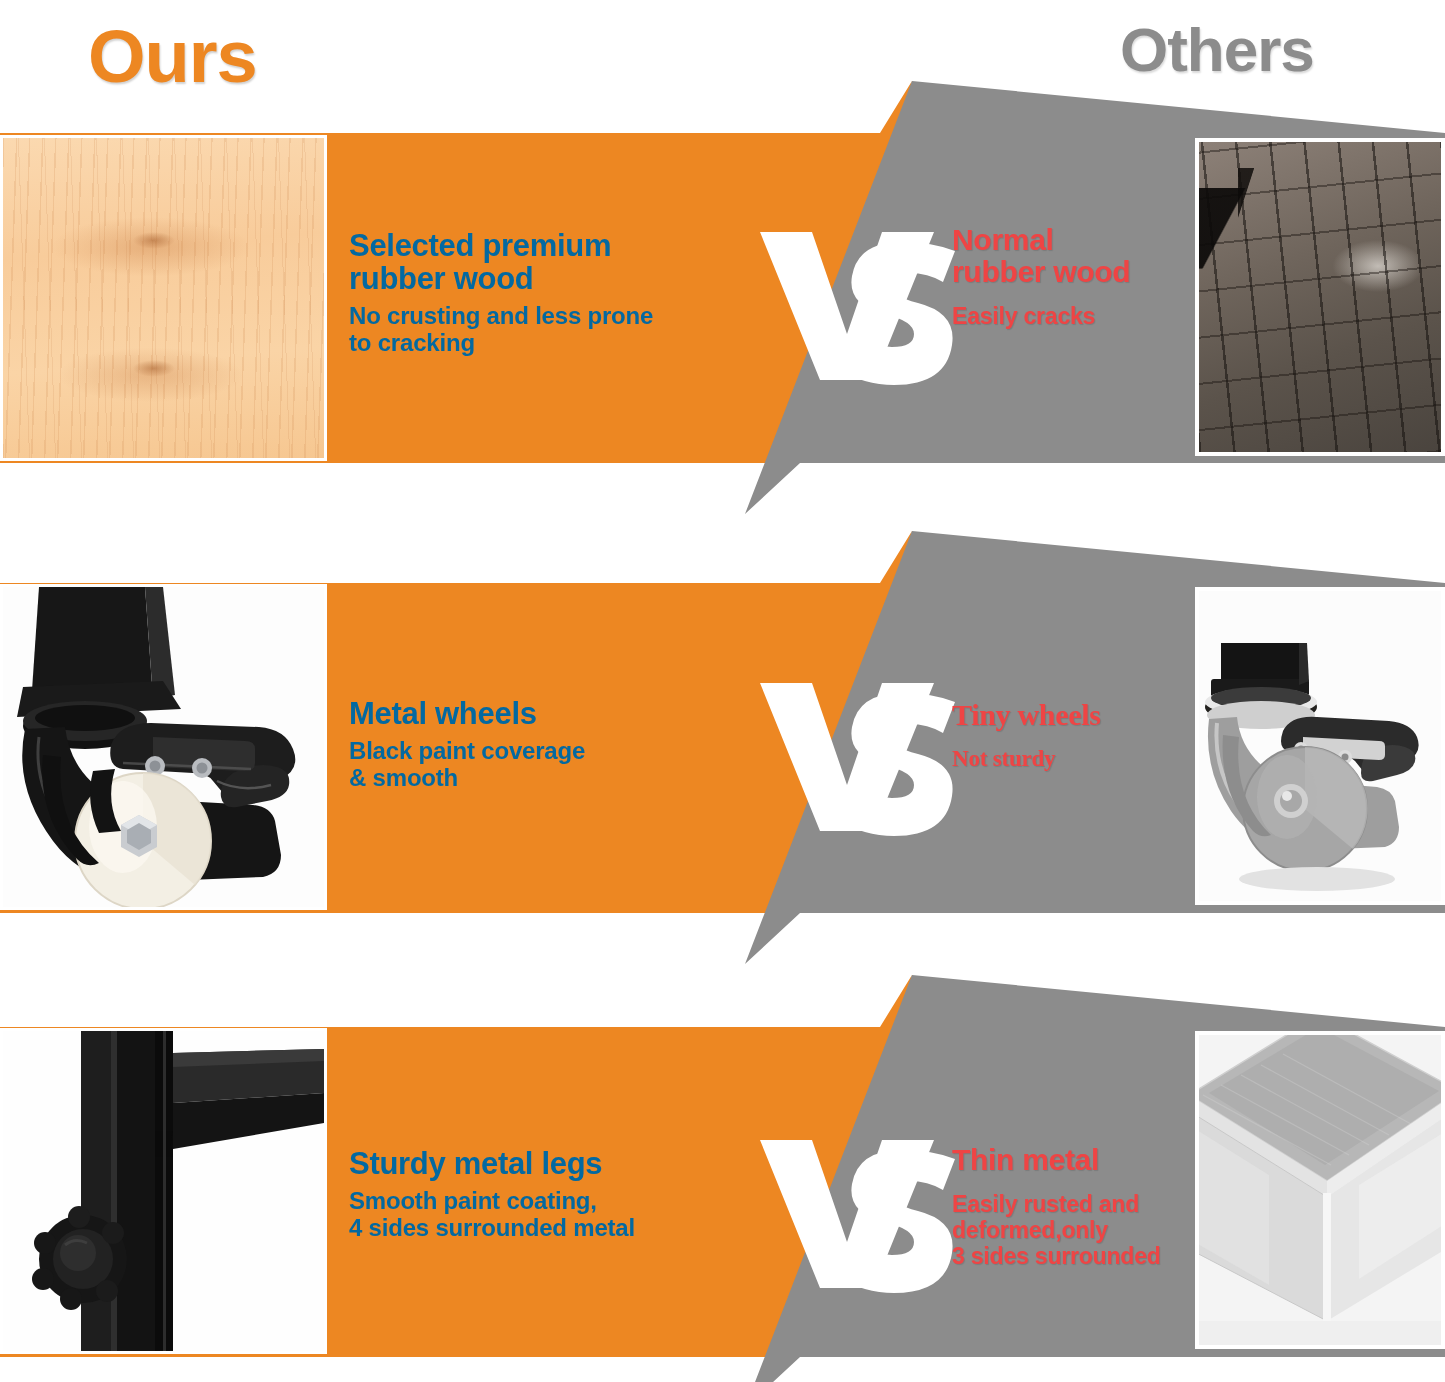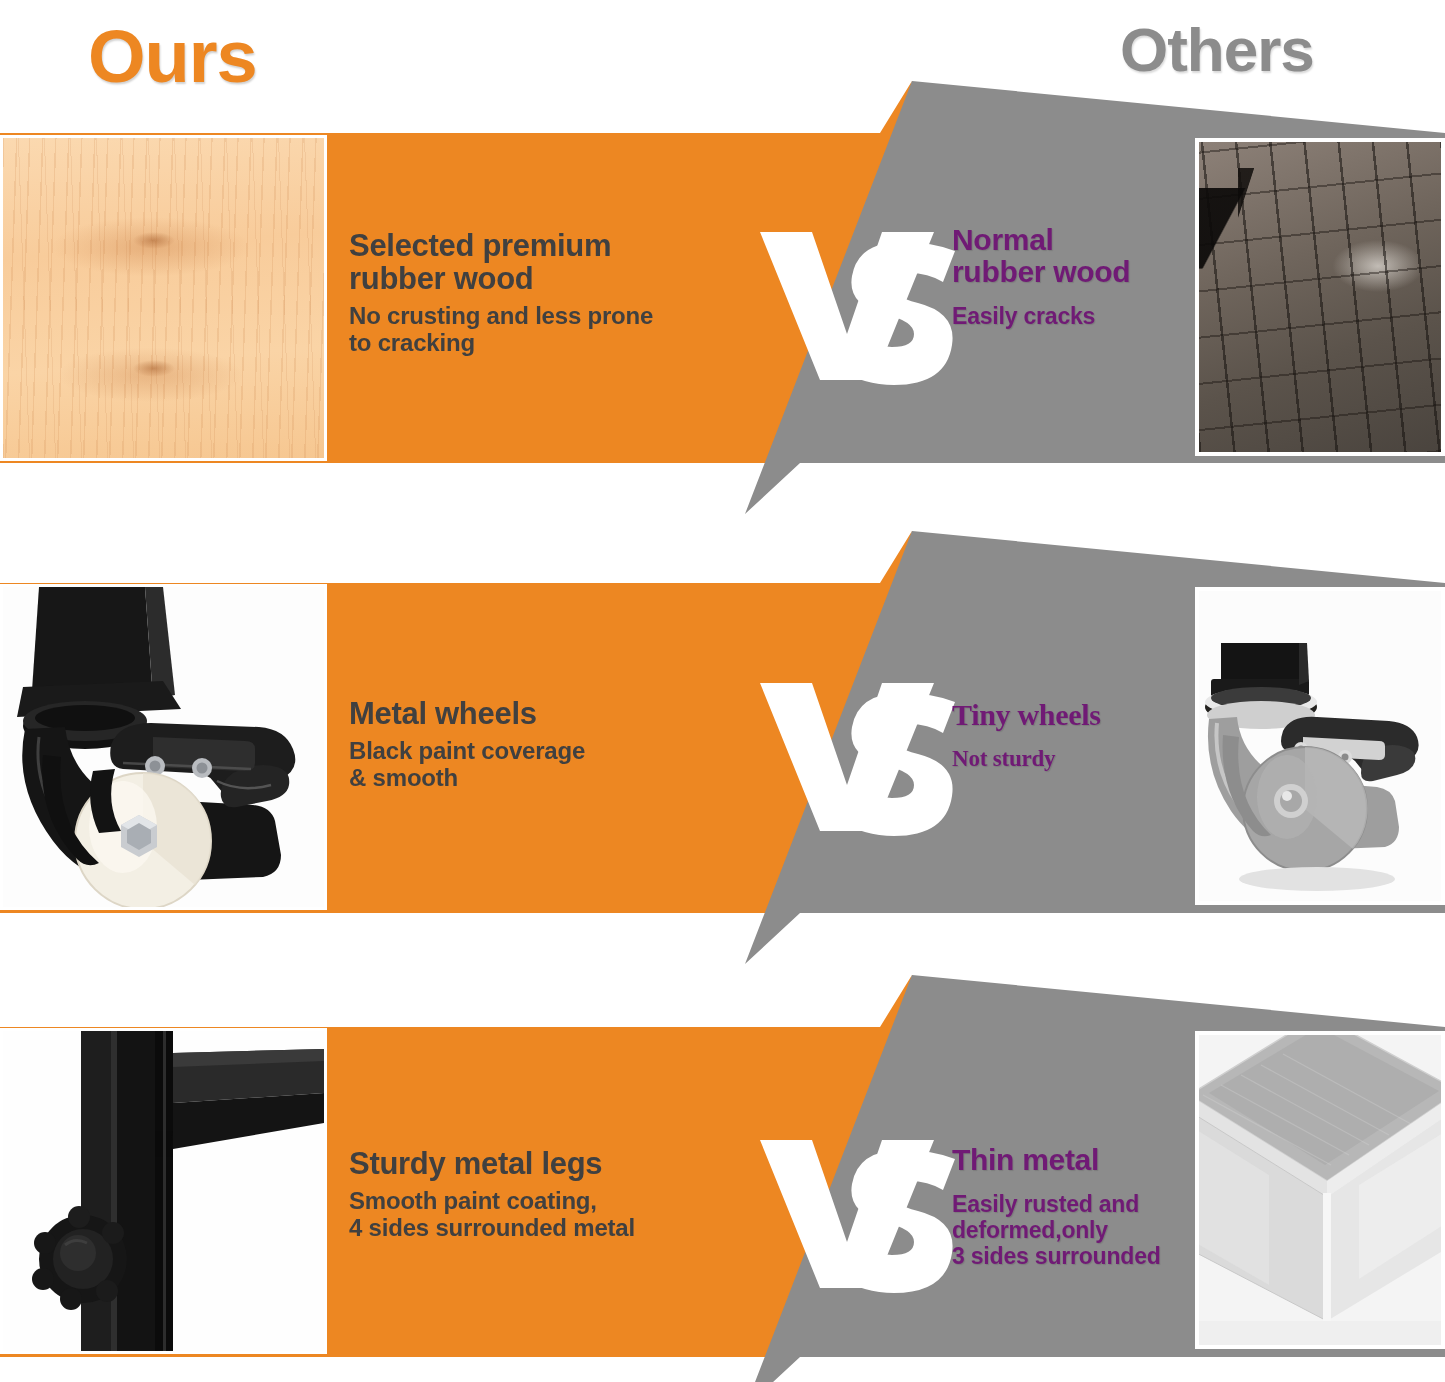--- a/index.html
+++ b/index.html
@@ -53,22 +53,22 @@
         rgba(28,22,18,0) 2px, rgba(28,22,18,0) 46px),
       radial-gradient(ellipse 70px 40px at 74% 40%, rgba(242,238,232,.65) 0%, rgba(242,238,232,0) 65%),
       linear-gradient(160deg,#8d8178 0%,#6f655c 38%,#5b534b 66%,#4a443e 100%);
   }
   
   
   
   
 
   
-  .txtL{position:absolute;color:#404040;}
-  .txtR{position:absolute;color:#701a75;}
+  .txtL{position:absolute;color:#0369a1;}
+  .txtR{position:absolute;color:#ef4444;}
   .t-title{font-weight:bold;line-height:1.06;}
   .t-sub{font-weight:bold;line-height:1.14;}
   .txtL .t-title{font-size:31px;letter-spacing:-.3px;}
   .txtL .t-sub{font-size:24px;letter-spacing:-.2px;margin-top:6px;}
   .txtR .t-title{font-size:30px;letter-spacing:-.3px;text-shadow:1px 1px 1px rgba(0,0,0,.12);}
   .txtR .t-sub{font-size:23px;letter-spacing:-.2px;margin-top:15px;text-shadow:1px 1px 1px rgba(0,0,0,.12);}
 
   
   .vs{position:absolute;width:230px;height:180px;}
 </style>

